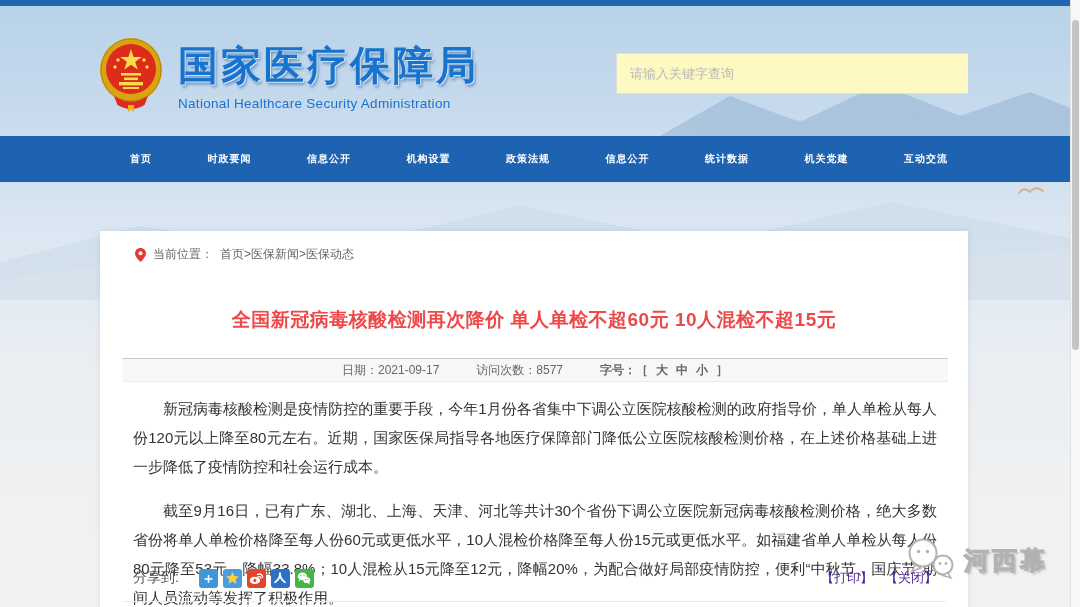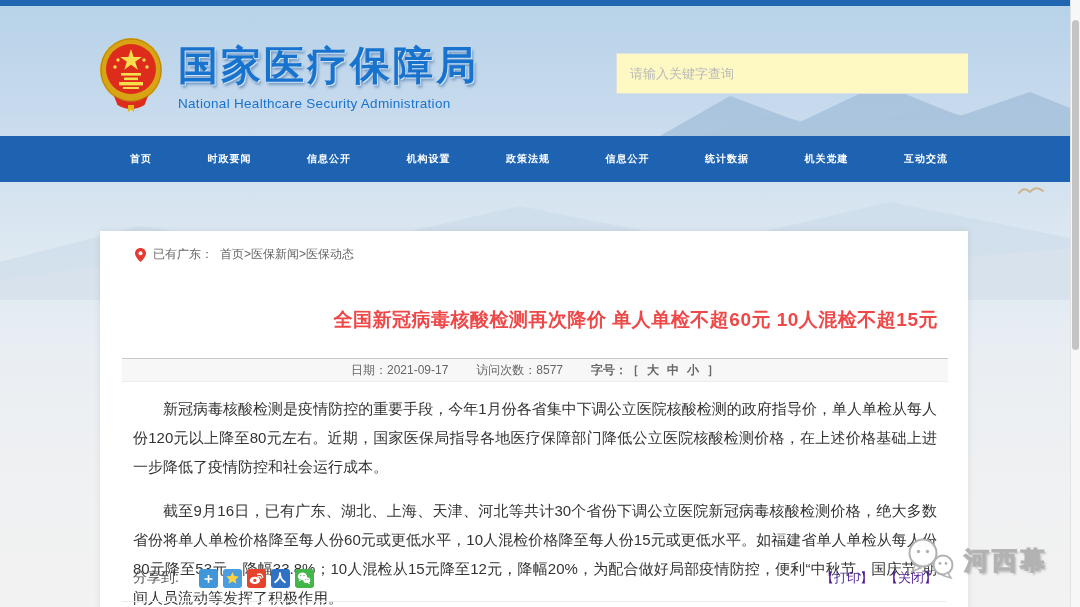--- a/index.html
+++ b/index.html
@@ -35,25 +35,25 @@
   .bird { position:absolute; left:1018px; top:184px; }
 
   
   .card { position:absolute; left:100px; top:231px; width:868px; height:400px; background:#fff;
           box-shadow:0 0 7px rgba(0,0,0,.09); }
   .breadcrumb { position:absolute; left:35px; top:15px; display:flex; align-items:center; gap:7px;
                 font-size:12px; color:#666; }
   .eye-row { position:absolute; right:33px; top:42px; display:flex; align-items:center; gap:6px;
              font-size:12.5px; color:#555; }
   .swatch { width:13px; height:13px; box-shadow:2px 2px 0 #b3b3b3; cursor:pointer; }
-  .art-title { position:absolute; left:30px; right:30px; top:76px; text-align:right;
+  .art-title { position:absolute; left:30px; right:30px; top:76px; text-align:center;
                font-size:19px; font-weight:bold; color:#ee4848; letter-spacing:.5px; }
   .meta { position:absolute; left:22px; right:20px; top:127px; height:24px; background:#f7f7f7;
           border-top:1px solid #c9c9c9; border-bottom:1px solid #ececec;
-          display:flex; justify-content:center; align-items:center; gap:28px; font-size:12px; color:#666; }
+          display:flex; justify-content:center; align-items:center; gap:37px; font-size:12px; color:#666; }
   .meta .sizes { display:flex; gap:8px;font-weight:bold; }
   .meta .sizes span { cursor:pointer; }
   .body-text { position:absolute; left:33px; right:31px; top:163px; font-size:15px; color:#333;
                line-height:29px; text-align:justify; }
   .body-text p { text-indent:2em; margin-bottom:15px; }
   .share-row { position:absolute; left:33px; right:31px; top:336px; height:22px; display:flex; align-items:center; }
   .share-label { font-size:14px; color:#555; }
   .share-icons { display:flex; gap:5px; margin-left:20px; }
   .sicon { width:19px; height:19px; border-radius:3px; display:flex; align-items:center; justify-content:center;
            cursor:pointer; color:#fff; font-size:14px; font-weight:bold; line-height:1; }
@@ -132,21 +132,21 @@
     <path d="M1 9 Q6 2 12 8 M12 8 Q18 1 25 7" fill="none" stroke="#cdb48d" stroke-width="1.8" stroke-linecap="round"></path>
   </svg>
 
   <div class="card">
 
     <div class="breadcrumb">
       <svg width="11" height="14" viewBox="0 0 11 14">
         <path d="M5.5 0 C2.4 0 0 2.4 0 5.3 C0 9.3 5.5 14 5.5 14 C5.5 14 11 9.3 11 5.3 C11 2.4 8.6 0 5.5 0 Z" fill="#e6392f"></path>
         <circle cx="5.5" cy="5.2" r="2" fill="#fff"></circle>
       </svg>
-      <span>已有广东：</span>
+      <span>当前位置：</span>
       <span>首页&gt;医保新闻&gt;医保动态</span>
     </div>
 
 
     <div class="art-title">全国新冠病毒核酸检测再次降价 单人单检不超60元 10人混检不超15元</div>
 
     <div class="meta">
       <span>日期：2021-09-17</span>
       <span>访问次数：8577</span>
       <span class="sizes">

